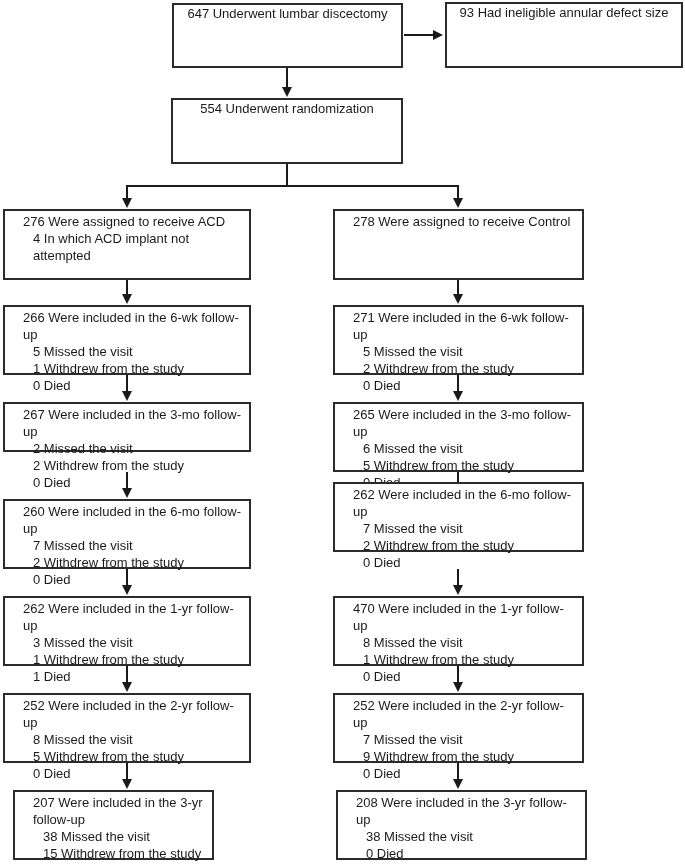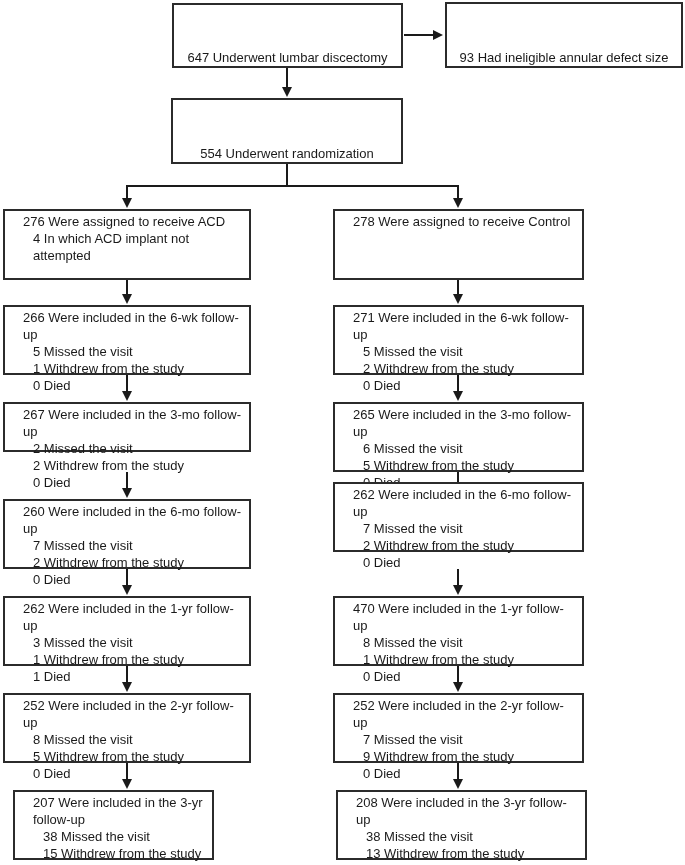--- a/index.html
+++ b/index.html
@@ -25,21 +25,21 @@
   .box {
     position: absolute;
     box-sizing: border-box;
     background: #ffffff;
     border: 2px solid #2b2b2b;
     font-size: 13px;
     line-height: 17px;
   }
   .box.centered {
     display: flex;
-    align-items: flex-end;
+    align-items: flex-start;
     justify-content: center;
     text-align: center;
     padding: 0 6px;
   }
   .box.list {
     padding: 2px 4px 0 18px;
   }
   .box .detail {
     padding-left: 10px;
   }
@@ -176,17 +176,16 @@
   <div class="box list" style="left:333px; top:693px; width:251px; height:70px">
     <div>252 Were included in the 2-yr follow-up</div>
     <div class="detail">7 Missed the visit</div>
     <div class="detail">9 Withdrew from the study</div>
     <div class="detail">0 Died</div>
   </div>
 
   <div class="box list" style="left:336px; top:790px; width:251px; height:70px">
     <div>208 Were included in the 3-yr follow-up</div>
     <div class="detail">38 Missed the visit</div>
-    <div class="detail">13 Withdrew from the study</div>
     <div class="detail">0 Died</div>
   </div>
 
 </div>
 
 </body></html>

